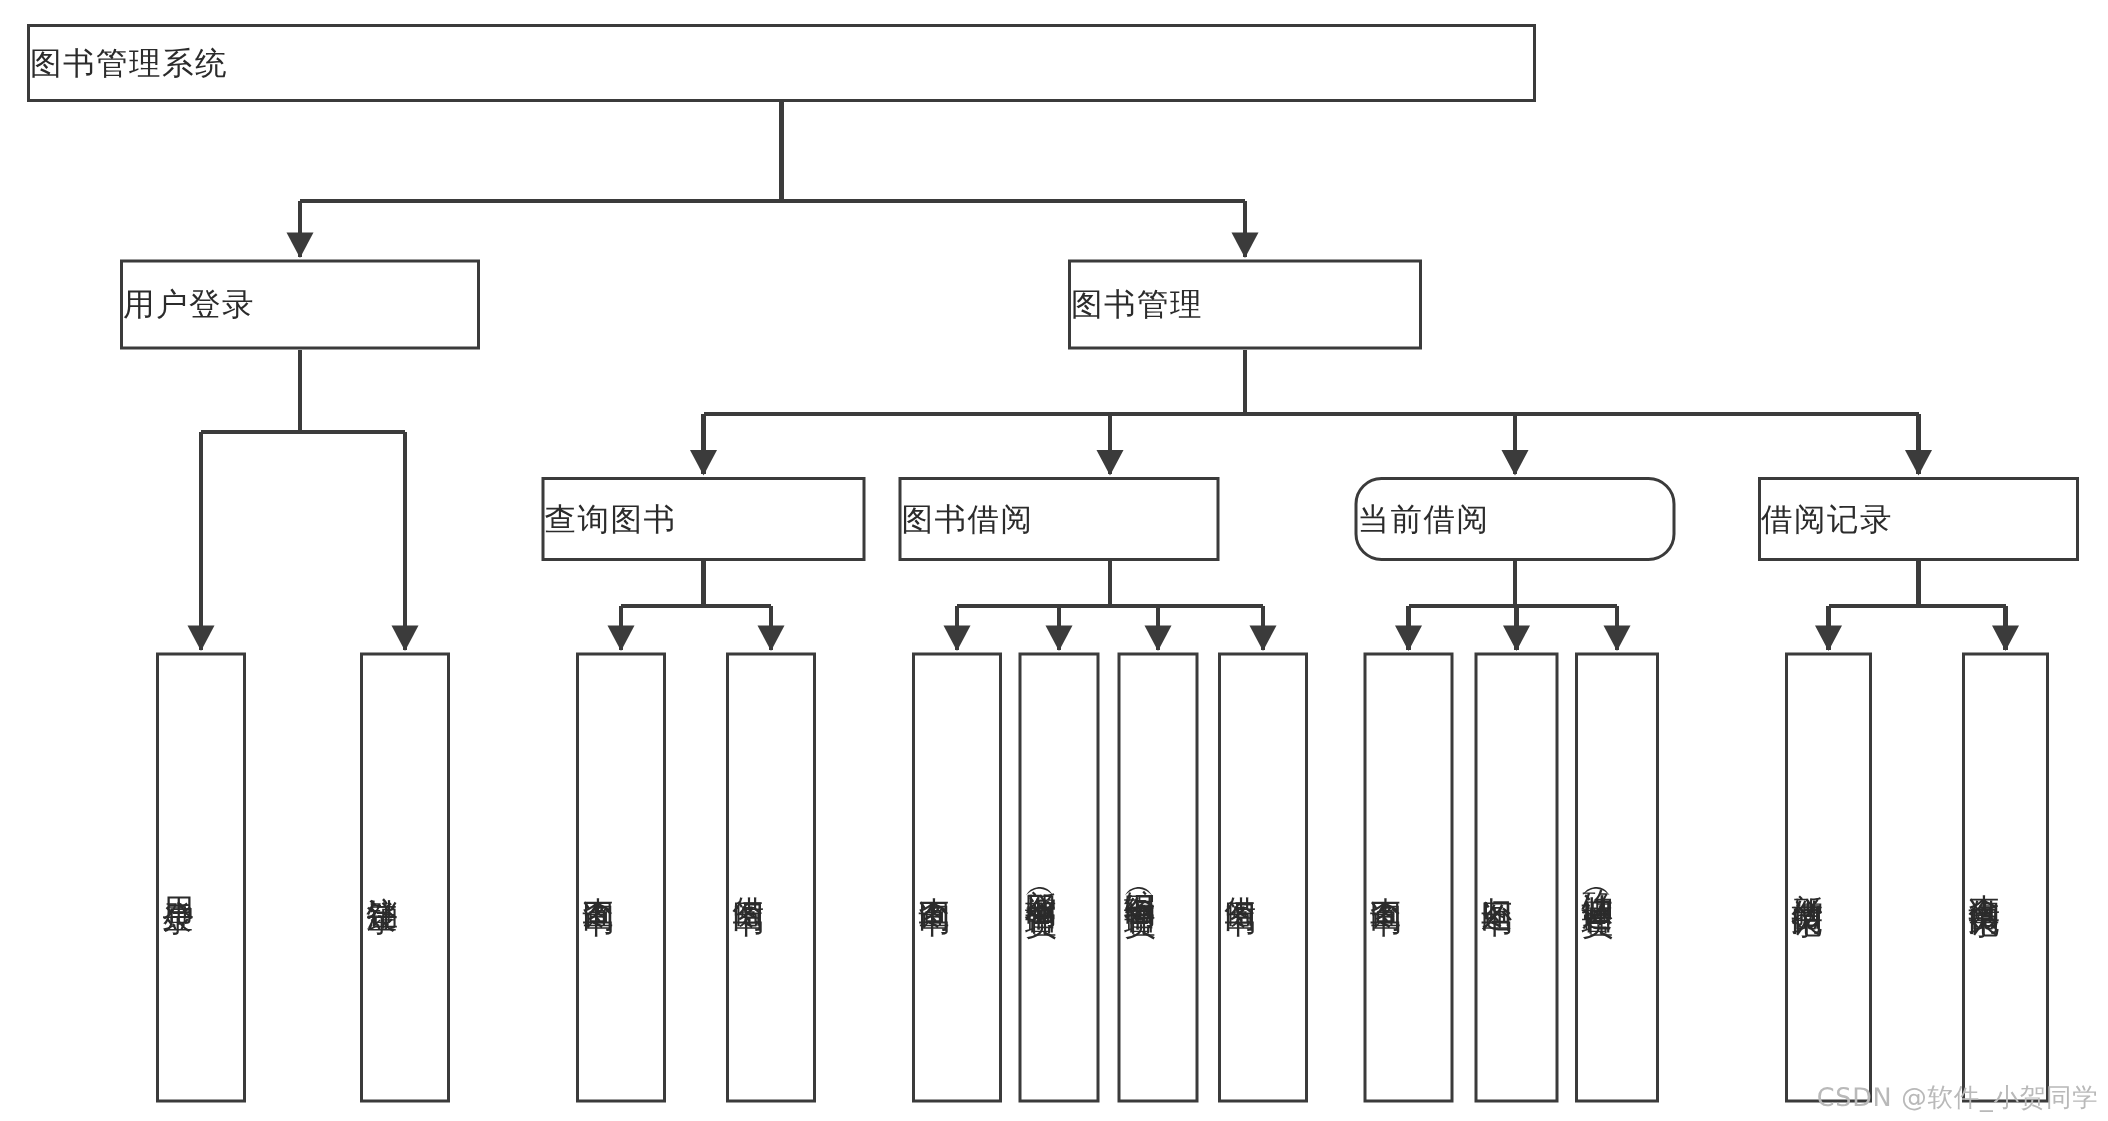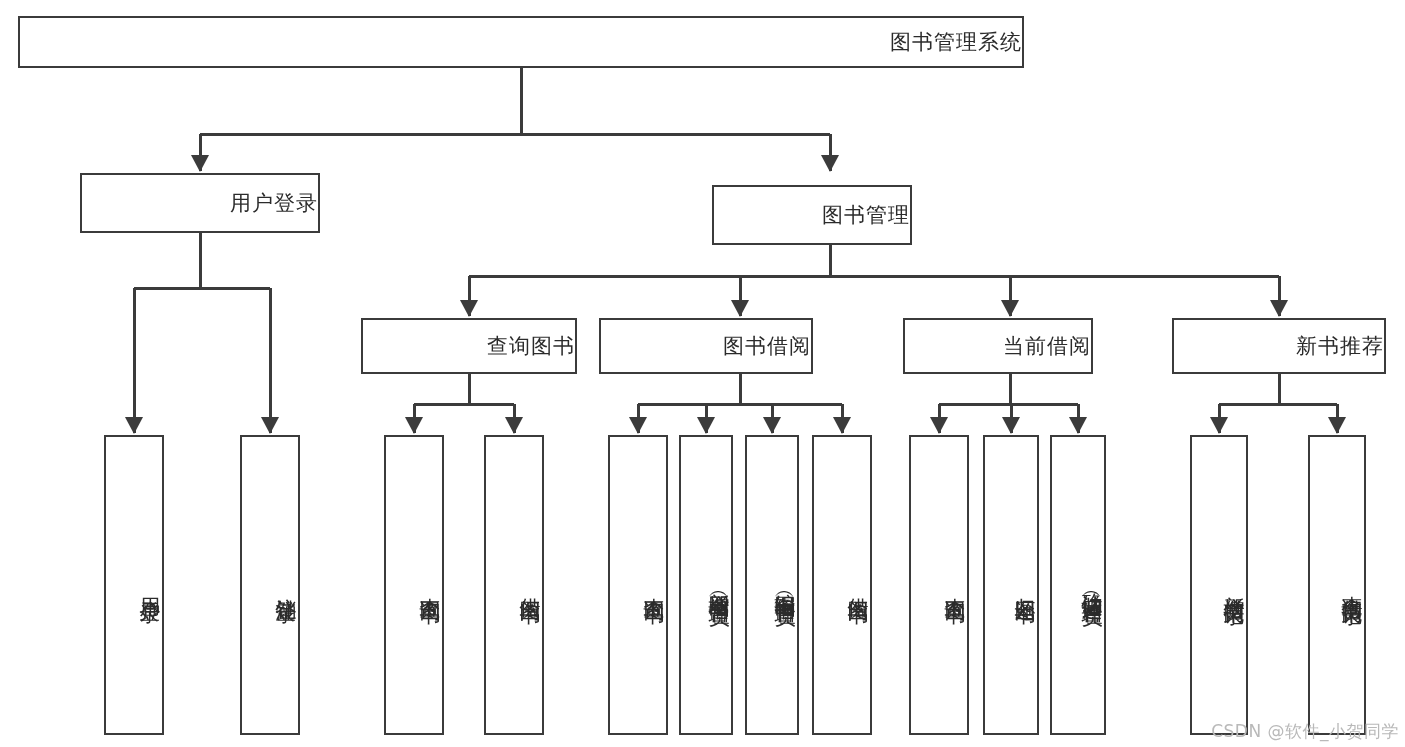--- a/index.html
+++ b/index.html
@@ -26,21 +26,21 @@
     height: 747px;
     pointer-events: none;
   }
   .node {
     position: absolute;
     box-sizing: border-box;
     background: #ffffff;
     border: 2px solid #3b3b3b;
     display: flex;
     align-items: center;
-    justify-content: flex-end;
+    justify-content: flex-start;
     color: #2b2b2b;
   }
   .node.horiz {
     font-size: 21px;
     letter-spacing: 1px;
   }
   .node.vert {
     font-size: 21px;
     letter-spacing: 2px;
   }
@@ -123,34 +123,34 @@
       <line x1="1337" y1="404" x2="1337" y2="433" stroke="#3b3b3b" stroke-width="3" shape-rendering="crispEdges"></line>
       <path d="M1328 417 L1346 417 L1337 434 Z" fill="#3b3b3b"></path>
     </svg>
   <div id="nodes">
       <div class="node horiz" id="node-root" style="left: 18px; top: 16px; width: 1006px; height: 52px;">
         <span class="label">图书管理系统</span>
       </div>
       <div class="node horiz" id="node-login" style="left: 80px; top: 173px; width: 240px; height: 60px;">
         <span class="label">用户登录</span>
       </div>
-      <div class="node horiz" id="node-bookmgmt" style="left: 712px; top: 185px; width: 200px; height: 60px;">
+      <div class="node horiz" id="node-bookmgmt" style="left: 712px; top: 173px; width: 236px; height: 60px;">
         <span class="label">图书管理</span>
       </div>
       <div class="node horiz" id="node-newbook" style="left: 361px; top: 318px; width: 216px; height: 56px;">
         <span class="label">查询图书</span>
       </div>
       <div class="node horiz" id="node-borrow" style="left: 599px; top: 318px; width: 214px; height: 56px;">
         <span class="label">图书借阅</span>
       </div>
-      <div class="node horiz" id="node-current" style="left: 903px; top: 318px; width: 190px; height: 56px;">
+      <div class="node horiz" id="node-current" style="left: 903px; top: 318px; width: 214px; height: 56px; border-radius: 18px;">
         <span class="label">当前借阅</span>
       </div>
       <div class="node horiz" id="node-records" style="left: 1172px; top: 318px; width: 214px; height: 56px;">
-        <span class="label">新书推荐</span>
+        <span class="label">借阅记录</span>
       </div>
       <div class="node vert" id="node-l-userlogin" style="left: 104px; top: 435px; width: 60px; height: 300px;">
         <span class="label">用户登录</span>
       </div>
       <div class="node vert" id="node-l-logout" style="left: 240px; top: 435px; width: 60px; height: 300px;">
         <span class="label">注销登录</span>
       </div>
       <div class="node vert" id="node-l-query1" style="left: 384px; top: 435px; width: 60px; height: 300px;">
         <span class="label">查询图书</span>
       </div>

